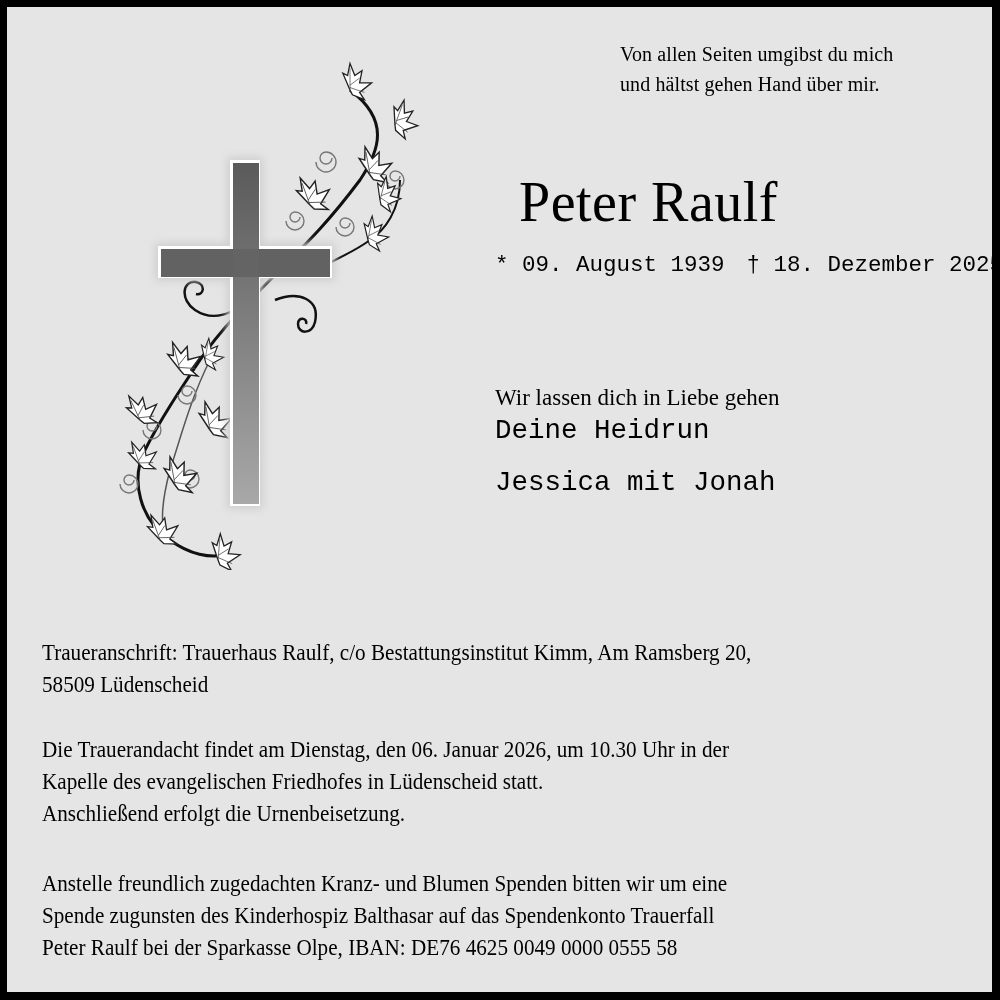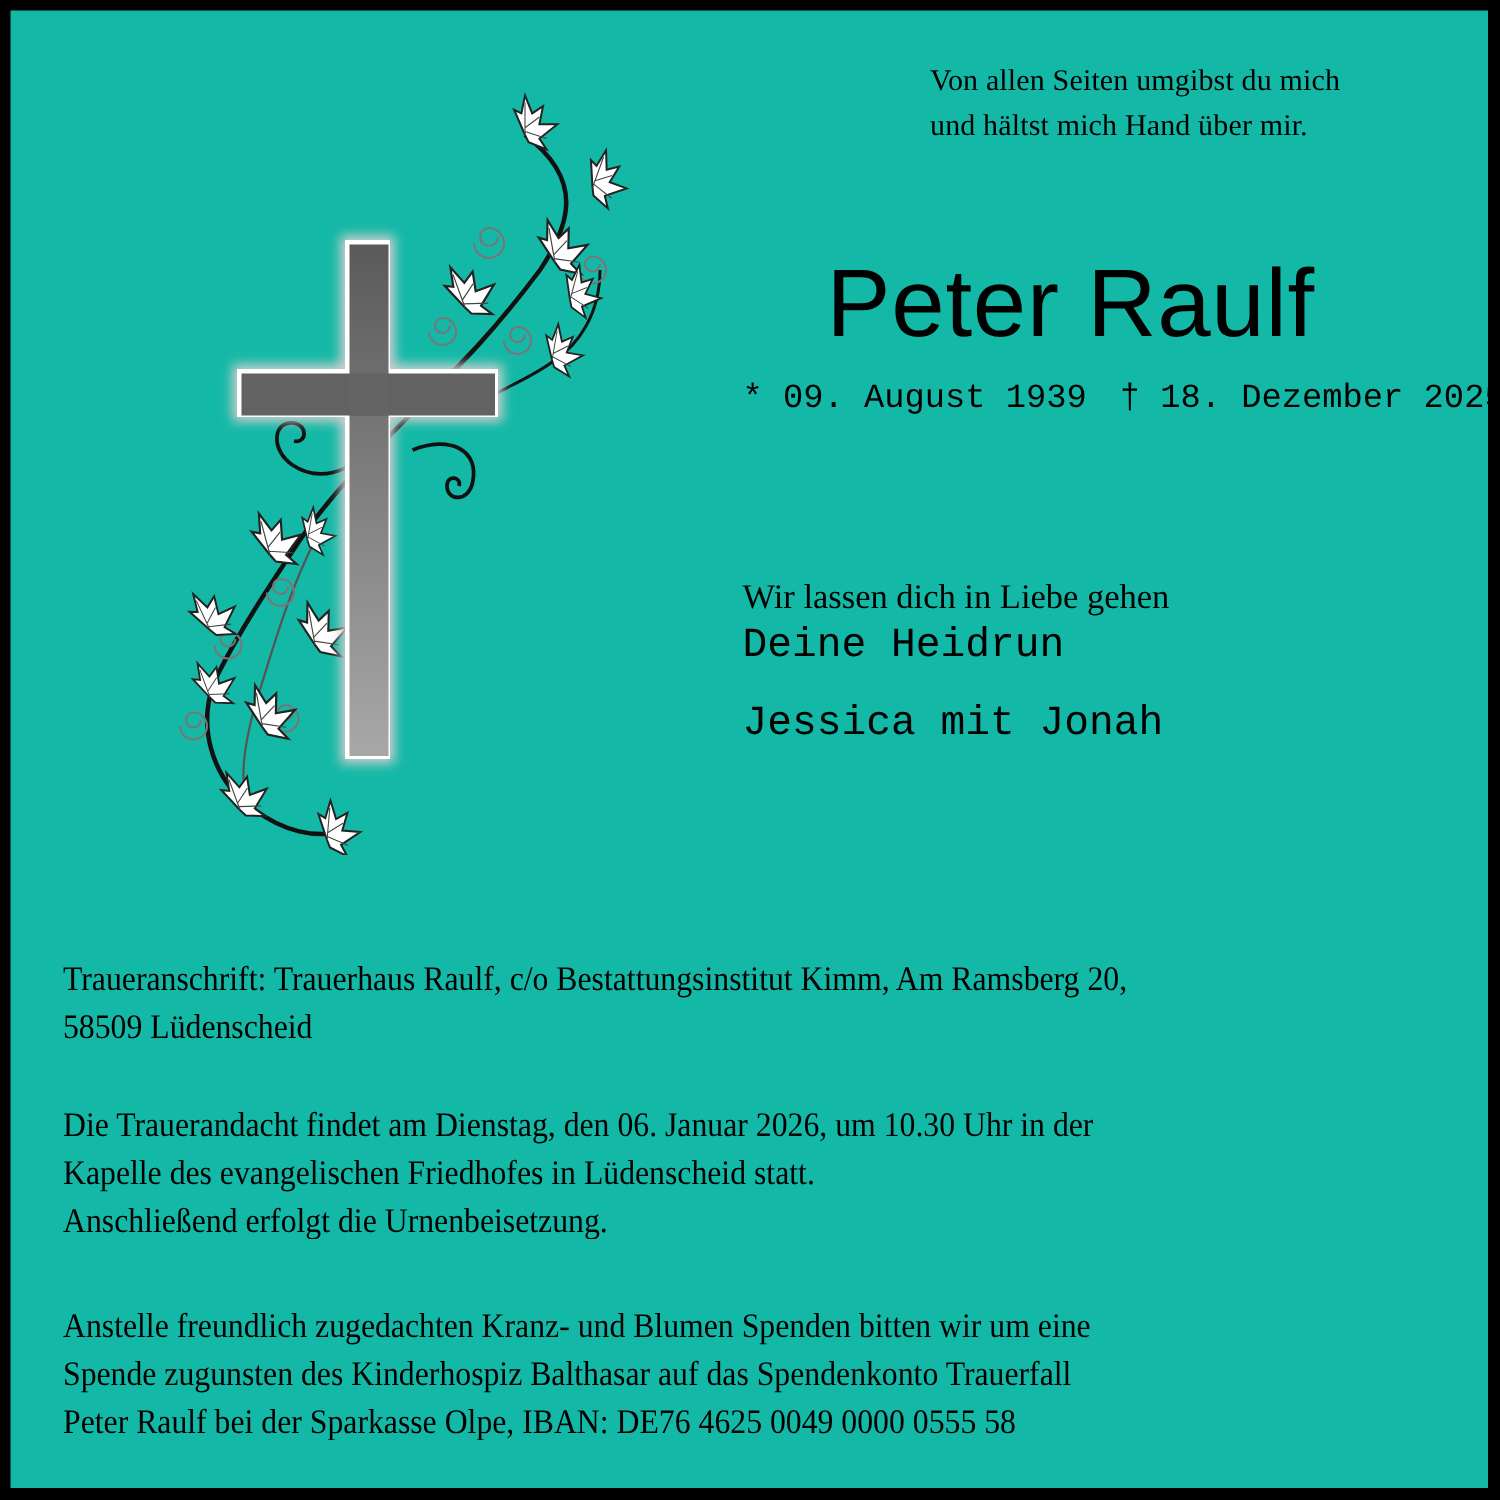--- a/index.html
+++ b/index.html
@@ -1,24 +1,24 @@
 <!DOCTYPE html>
 <html><head>
   <meta charset="utf-8">
   <style>
     html, body { margin: 0; padding: 0; background: #000; }
     body { width: 1000px; height: 1000px; position: relative; overflow: hidden; }
     .page {
       position: absolute; left: 7px; top: 7px; width: 985px; height: 985px;
-      background: #14b8a6;
+      background: #e5e5e5;
     }
     .abs { position: absolute; white-space: nowrap; }
     .verse { left: 613px; top: 32px; font-size: 20px; line-height: 30px; font-family: "Liberation Serif", serif; }
     .verse div { letter-spacing: 0.1px; }
-    .name { left: 544px; top: 155px; font-size: 64px; line-height: 80px; font-family: Liberation Sans, sans-serif; letter-spacing: 0.5px; }
+    .name { left: 512px; top: 155px; font-size: 56px; line-height: 80px; font-family: Liberation Serif, serif; letter-spacing: 0.5px; }
     .dates { left: 488px; top: 243px; font-size: 22.5px; line-height: 30px; font-family: Liberation Mono, monospace; }
     .dates .gap { display: inline-block; width: 22px; }
     .intro { left: 488px; top: 355px; font-size: 23px; line-height: 32px; font-family: "Liberation Serif", serif; margin-top: 20px; }
     .family { left: 488px; top: 398px; font-size: 27.5px; line-height: 51.5px; font-family: Liberation Mono, monospace; }
     .body-text { left: 35px; font-size: 23px; line-height: 32px; font-family: "Liberation Serif", serif; transform-origin: left top; }
     .p1 { top: 630px; transform: scaleX(0.92); }
     .p2 { top: 727px; transform: scaleX(0.92); }
     .p3 { top: 861px; transform: scaleX(0.92); }
     .artwork { position: absolute; left: 93px; top: 53px; width: 340px; height: 510px; }
   </style>
@@ -83,21 +83,21 @@
       <rect x="58" y="186" width="174" height="32"></rect>
     </g>
 
     <rect x="133" y="103" width="26" height="341" fill="url(#crossGrad)"></rect>
     <rect x="61" y="189" width="169" height="28" fill="#626262"></rect>
     <rect x="133" y="189" width="26" height="28" fill="#646464"></rect>
   </svg>
 
   <div class="abs verse">
     <div>Von allen Seiten umgibst du mich</div>
-    <div>und hältst mich Hand über mir.</div>
+    <div>und hältst gehen Hand über mir.</div>
   </div>
 
   <div class="abs name">Peter Raulf</div>
 
   <div class="abs dates">
     <span>* 09. August 1939</span><span class="gap"></span><span>† 18. Dezember 2025</span>
   </div>
 
   <div class="abs intro">Wir lassen dich in Liebe gehen</div>
   <div class="abs family">

